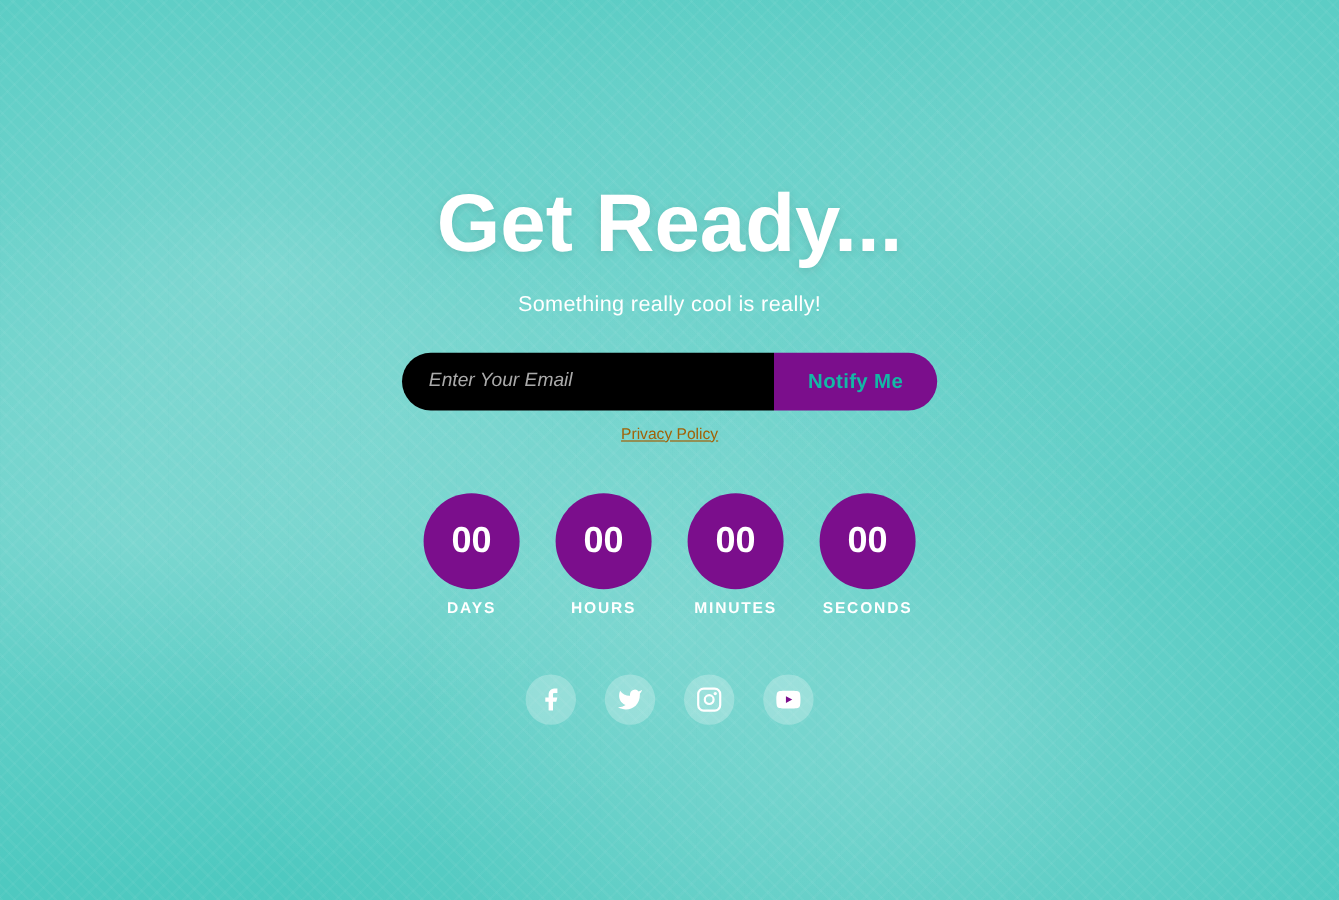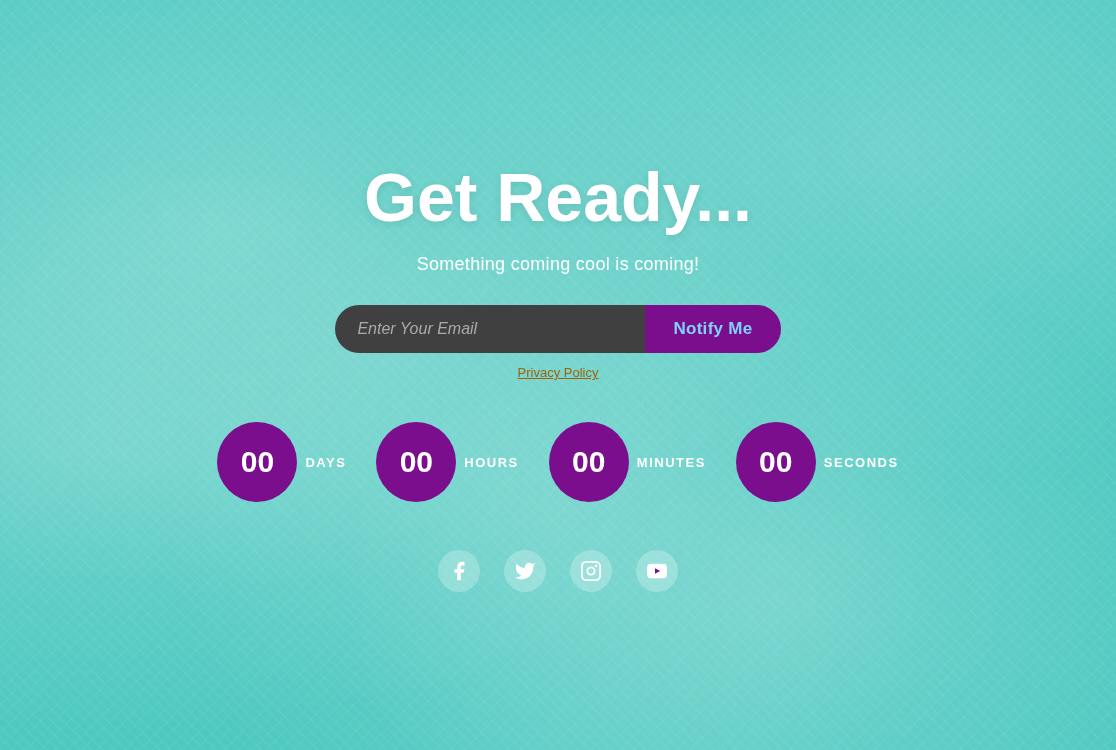--- a/index.html
+++ b/index.html
@@ -94,34 +94,34 @@
     }
 
     .email-input {
       width: 310px;
       height: 48px;
       border-radius: 30px 0 0 30px;
       border: none;
       padding: 0 22px;
       font-size: 16px;
       color: #aaa;
-      background: #404040;
+      background: #000000;
       outline: none;
     }
 
     .email-input::placeholder {
       color: #aaa;
       font-style: italic;
     }
 
     .notify-btn {
       height: 48px;
       padding: 0 28px;
       background: #7b0e8c;
-      color: #7dd3fc;
+      color: #14b8a6;
       font-size: 17px;
       font-weight: 600;
       border: none;
       border-radius: 0 30px 30px 0;
       cursor: pointer;
       letter-spacing: 0.3px;
       transition: background 0.2s;
     }
 
     .privacy-link {
@@ -135,21 +135,21 @@
 
     .countdown {
       display: flex;
       gap: 30px;
       align-items: flex-start;
       margin-bottom: 48px;
     }
 
     .countdown-unit {
       display: flex;
-      flex-direction: row;
+      flex-direction: column;
       align-items: center;
       gap: 8px;
     }
 
     .countdown-circle {
       width: 80px;
       height: 80px;
       border-radius: 50%;
       background: #7b0e8c;
       display: flex;
@@ -193,21 +193,21 @@
   </style>
 </head>
 <body>
 
 <div class="background"></div>
 
 <div class="container">
 
   <h1 class="headline">Get Ready...</h1>
 
-  <p class="subheadline">Something coming cool is coming!</p>
+  <p class="subheadline">Something really cool is really!</p>
 
   <div class="email-form">
     <input class="email-input" type="email" placeholder="Enter Your Email" style="">
     <button class="notify-btn">Notify Me</button>
   </div>
 
   <a class="privacy-link">Privacy Policy</a>
 
   <div class="countdown">
 

